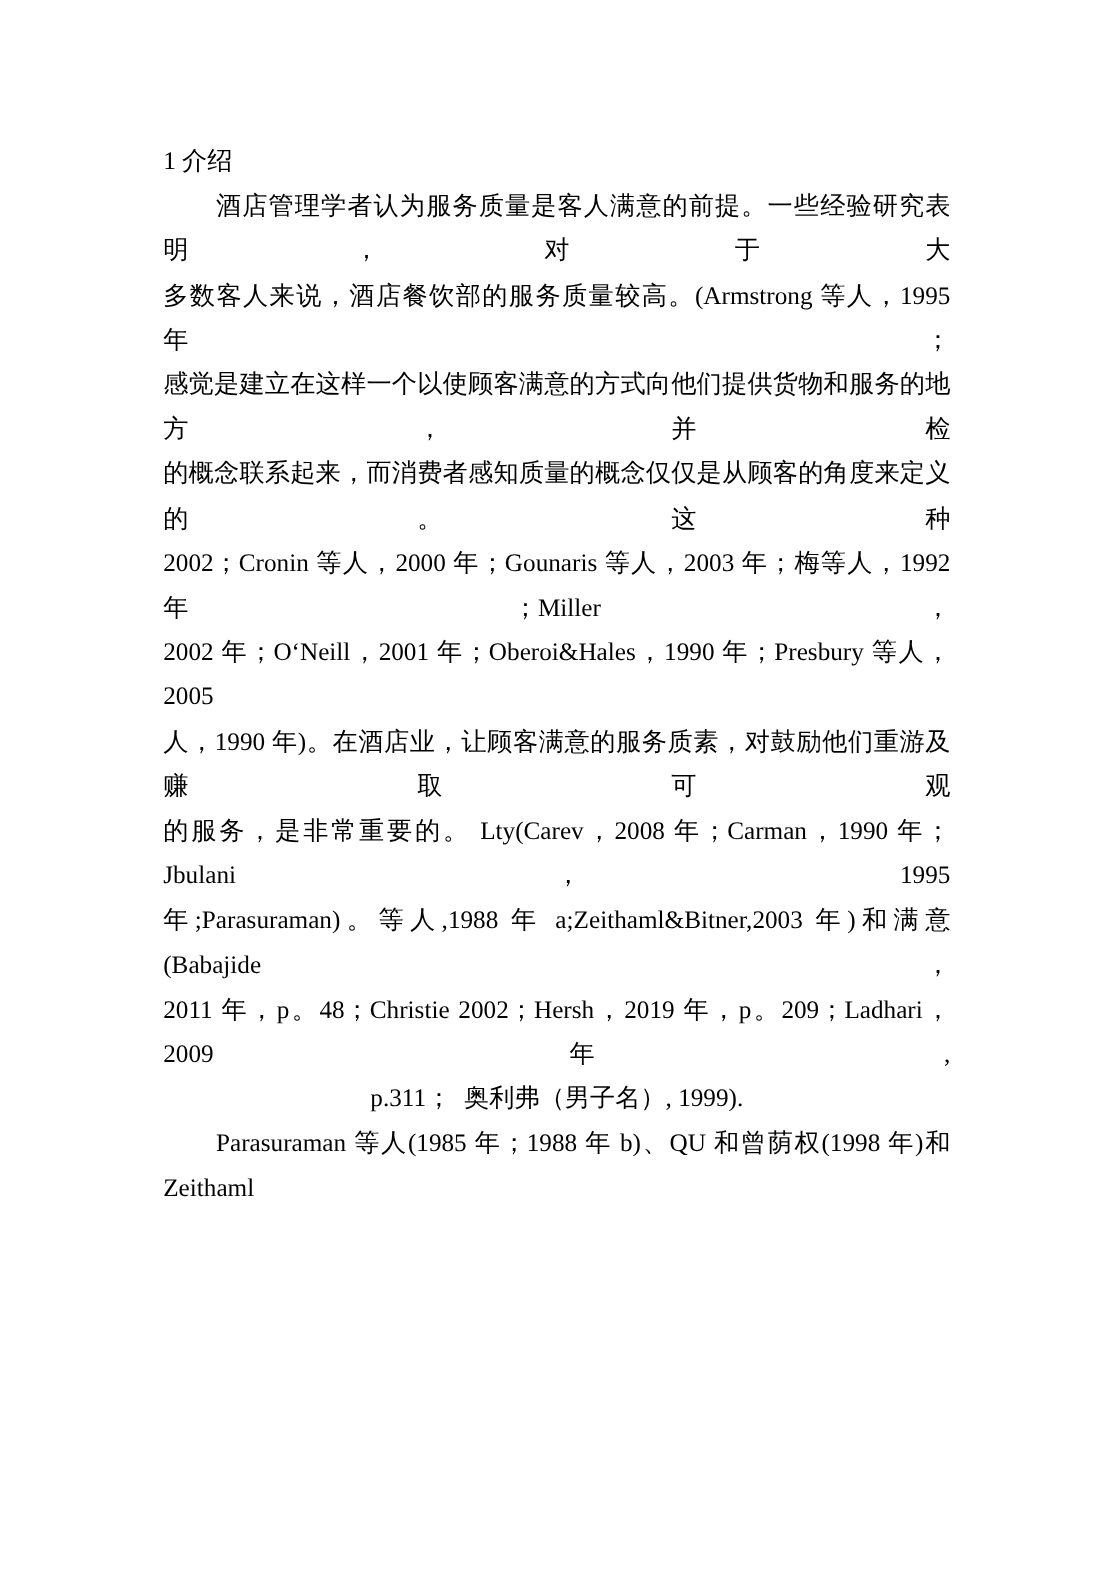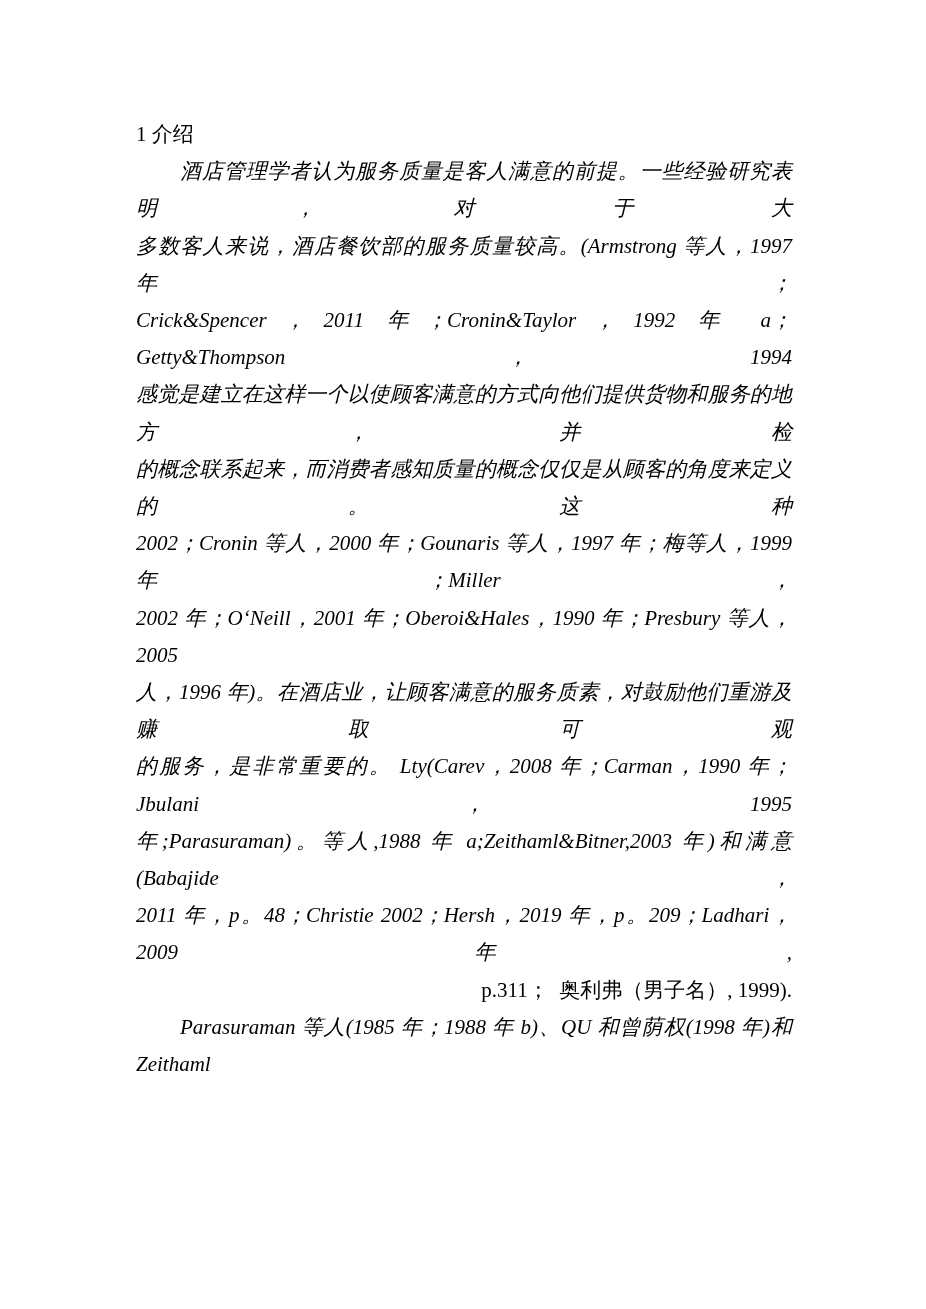--- a/index.html
+++ b/index.html
@@ -21,49 +21,47 @@
     position: absolute;
     left: 136px;
     top: 116px;
     width: 656px;
     font-size: 21px;
     line-height: 37.2px;
     font-weight: 400;
   }
   .line {
     white-space: pre-wrap;
-    text-align: right;
+    text-align: center;
   }
   .line.fill {
     text-align: justify;
     text-align-last: justify;
-    font-style: italic;
   }
   .line.indent {
     text-indent: 44px;
   }
   .heading {
     text-align: left;
   }
 </style>
 </head>
 <body>
 
 <div class="page">
   <div class="text-block">
     <div class="line heading">1 介绍</div>
     <div>
         <div class="line fill indent">酒店管理学者认为服务质量是客人满意的前提。一些经验研究表明，对于大</div>
-        <div class="line fill">多数客人来说，酒店餐饮部的服务质量较高。(Armstrong 等人，1997 年；</div>
-        <div class="line fill">Crick&amp;Spencer，2011 年；Cronin&amp;Taylor，1992 年 a；Getty&amp;Thompson，1994</div>
+        <div class="line fill">多数客人来说，酒店餐饮部的服务质量较高。(Armstrong 等人，1995 年；</div>
         <div class="line fill">感觉是建立在这样一个以使顾客满意的方式向他们提供货物和服务的地方，并检</div>
         <div class="line fill">的概念联系起来，而消费者感知质量的概念仅仅是从顾客的角度来定义的。这种</div>
-        <div class="line fill">2002；Cronin 等人，2000 年；Gounaris 等人，1997 年；梅等人，1999 年；Miller，</div>
+        <div class="line fill">2002；Cronin 等人，2000 年；Gounaris 等人，2003 年；梅等人，1992 年；Miller，</div>
         <div class="line fill">2002 年；O‘Neill，2001 年；Oberoi&amp;Hales，1990 年；Presbury 等人，2005</div>
-        <div class="line fill">人，1996 年)。在酒店业，让顾客满意的服务质素，对鼓励他们重游及赚取可观</div>
+        <div class="line fill">人，1990 年)。在酒店业，让顾客满意的服务质素，对鼓励他们重游及赚取可观</div>
         <div class="line fill">的服务，是非常重要的。 Lty(Carev，2008 年；Carman，1990 年；Jbulani，1995</div>
         <div class="line fill">年;Parasuraman)。等人,1988 年 a;Zeithaml&amp;Bitner,2003 年)和满意(Babajide，</div>
         <div class="line fill">2011 年，p。48；Christie 2002；Hersh，2019 年，p。209；Ladhari，2009 年,</div>
         <div class="line">p.311；  奥利弗（男子名）, 1999).</div>
         <div class="line fill indent">Parasuraman 等人(1985 年；1988 年 b)、QU 和曾荫权(1998 年)和 Zeithaml</div>
       </div>
   </div>
 </div>
 
 </body></html>

